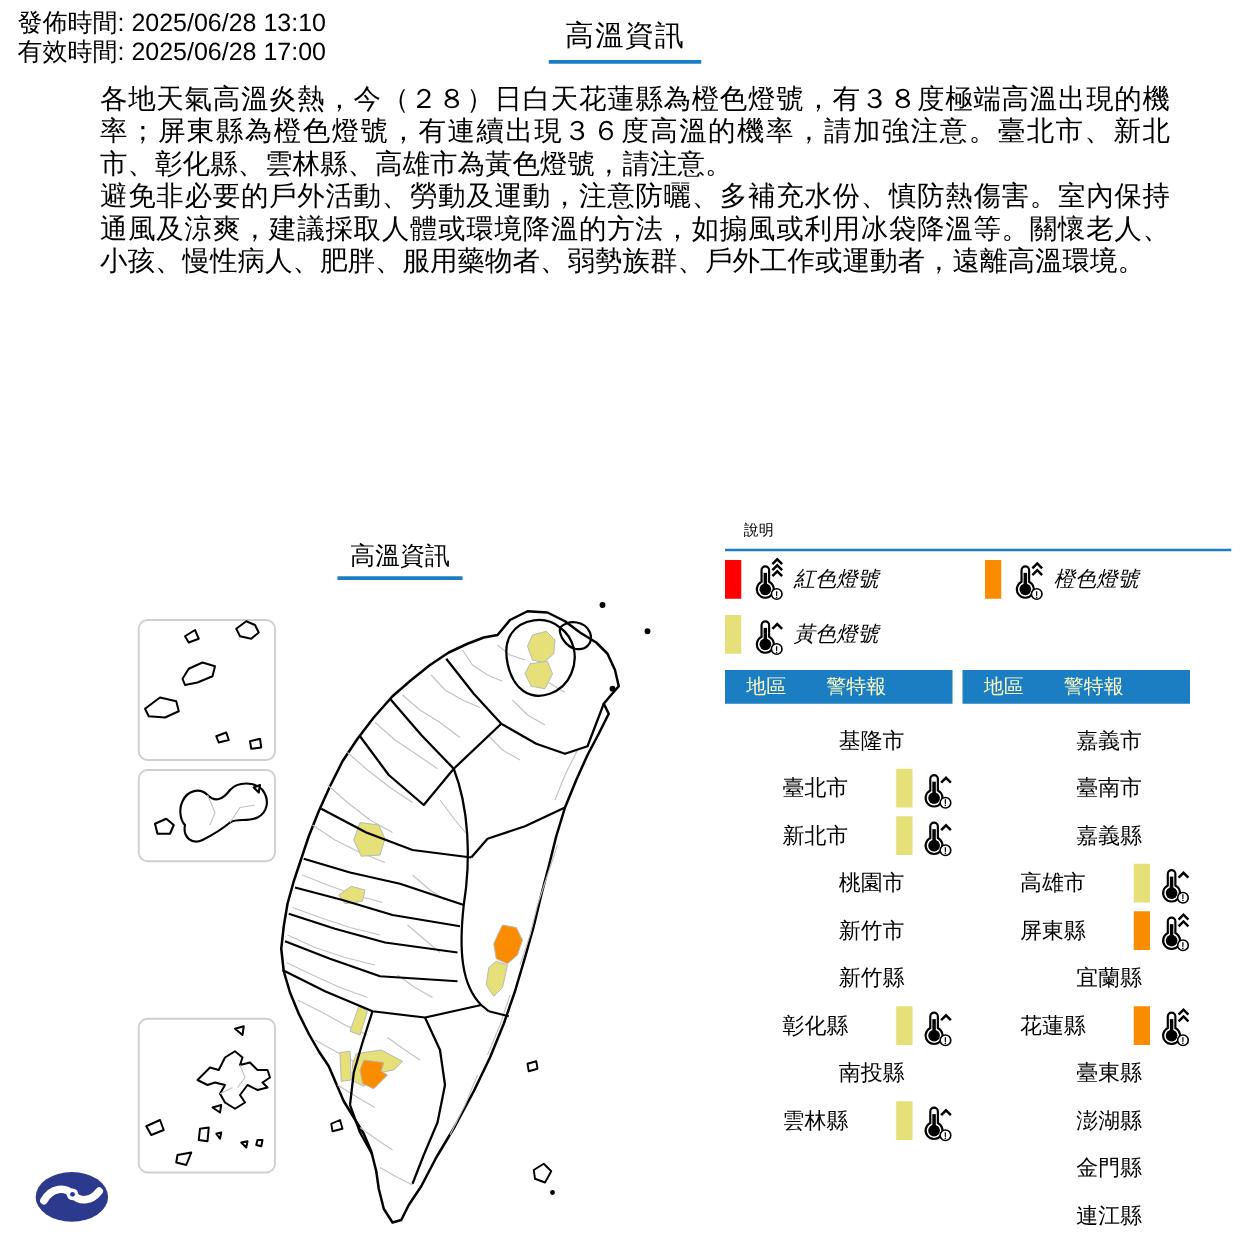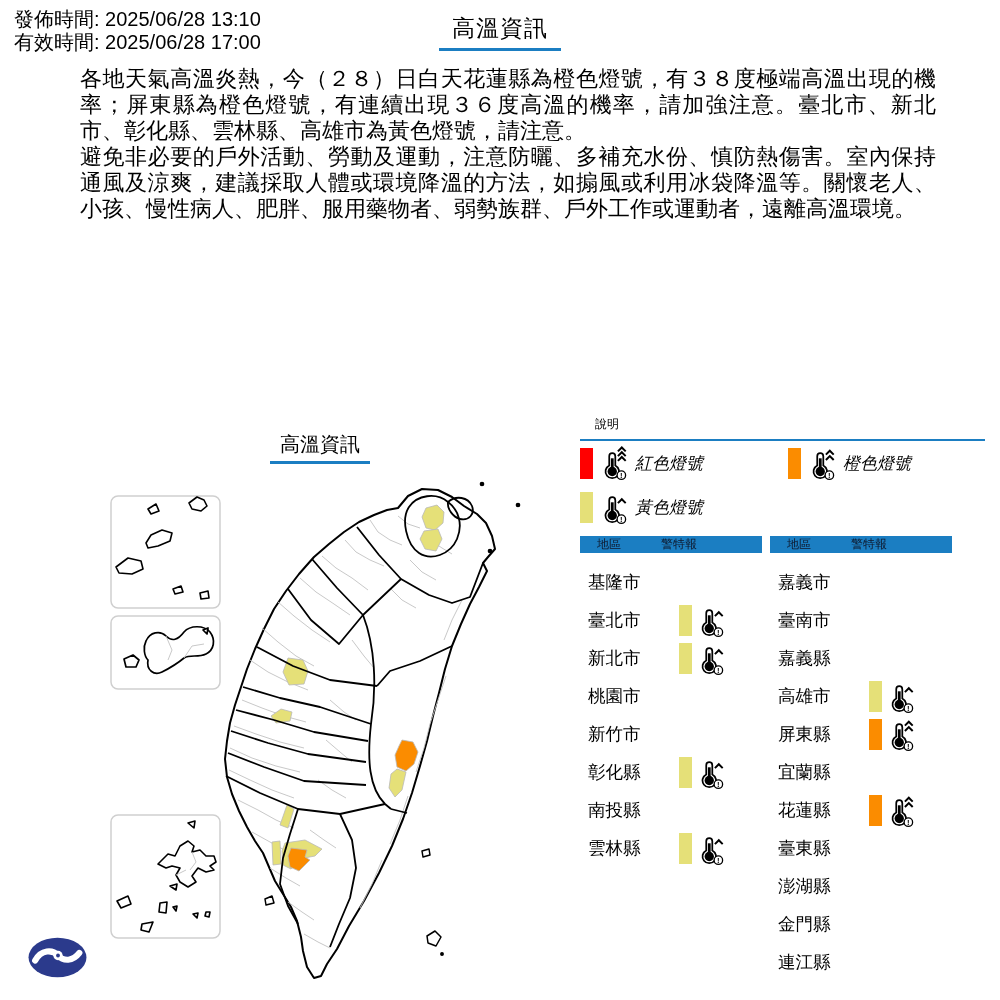--- a/index.html
+++ b/index.html
@@ -18,24 +18,24 @@
         border-bottom:3px solid #1B7EC2;}
   .legend-title{position:absolute;left:580px;top:416px;font-size:12px;margin-left:15px;}
   .legend-rule{position:absolute;left:580px;top:439px;width:405px;height:2px;background:#1B7EC2;}
   .legend-item{position:absolute;display:flex;align-items:center;gap:8px;height:34px;}
   .legend-item .label{font-size:17px;font-style:italic;}
   .swatch{width:13px;height:31px;flex:0 0 13px;}
   .thermo{width:26px;height:35px;display:block;}
   .tbl{position:absolute;width:182px;}
   .tbl-left{left:580px;top:536px;}
   .tbl-right{left:770px;top:536px;}
-  .tbl-header{height:17px;background:#1B7EC2;color:#0f172a;display:flex;align-items:center;font-size:12px;}
+  .tbl-header{height:27px;background:#1B7EC2;color:#fef9c3;display:flex;align-items:center;font-size:16px;}
   .tbl-header .h1{padding-left:17px;width:81px;box-sizing:border-box;}
   .rows{margin-top:10px;}
-  .row{height:38px;display:flex;align-items:center;}
+  .row{height:38px;display:flex;align-items:center;justify-content:flex-end;}
   .row .name{width:99px;padding-left:8px;box-sizing:border-box;font-size:17.5px;}
   .warn{display:flex;align-items:center;gap:6px;}
   .logo{position:absolute;left:27px;top:936px;width:61px;height:43px;cursor:pointer;}
 </style>
 </head>
 <body>
 
 <div class="page">
 
   <svg class="map-layer" viewBox="0 0 1000 1000">
@@ -258,20 +258,23 @@
   </svg>
           </div>
         </div>
         <div class="row">
           <span class="name">桃園市</span>
         </div>
         <div class="row">
           <span class="name">新竹市</span>
         </div>
         <div class="row">
+          <span class="name">新竹縣</span>
+        </div>
+        <div class="row">
           <span class="name">彰化縣</span>
           <div class="warn">
             <div class="swatch" style="background:#E5E078"></div>
             <svg class="thermo" viewBox="0 -4 30 40">
     <path d="M9.5 7.5 a3.5 3.5 0 0 1 7 0 L16.5 18.2 A7.8 7.8 0 1 1 9.5 18.2 Z" fill="#fff" stroke="#000" stroke-width="2"></path>
     <rect x="11.4" y="10" width="3.2" height="13" fill="#000"></rect>
     <circle cx="13" cy="25.2" r="5.4" fill="#000"></circle>
     <path d="M19.5 11 l4.5 -4.5 l4.5 4.5" fill="none" stroke="#000" stroke-width="2.3"></path>
     <circle cx="23.5" cy="29.5" r="4.9" fill="#fff" stroke="#000" stroke-width="1.5"></circle>
     <text x="23.5" y="32.8" text-anchor="middle" font-size="9" font-weight="bold" fill="#000">!</text>

